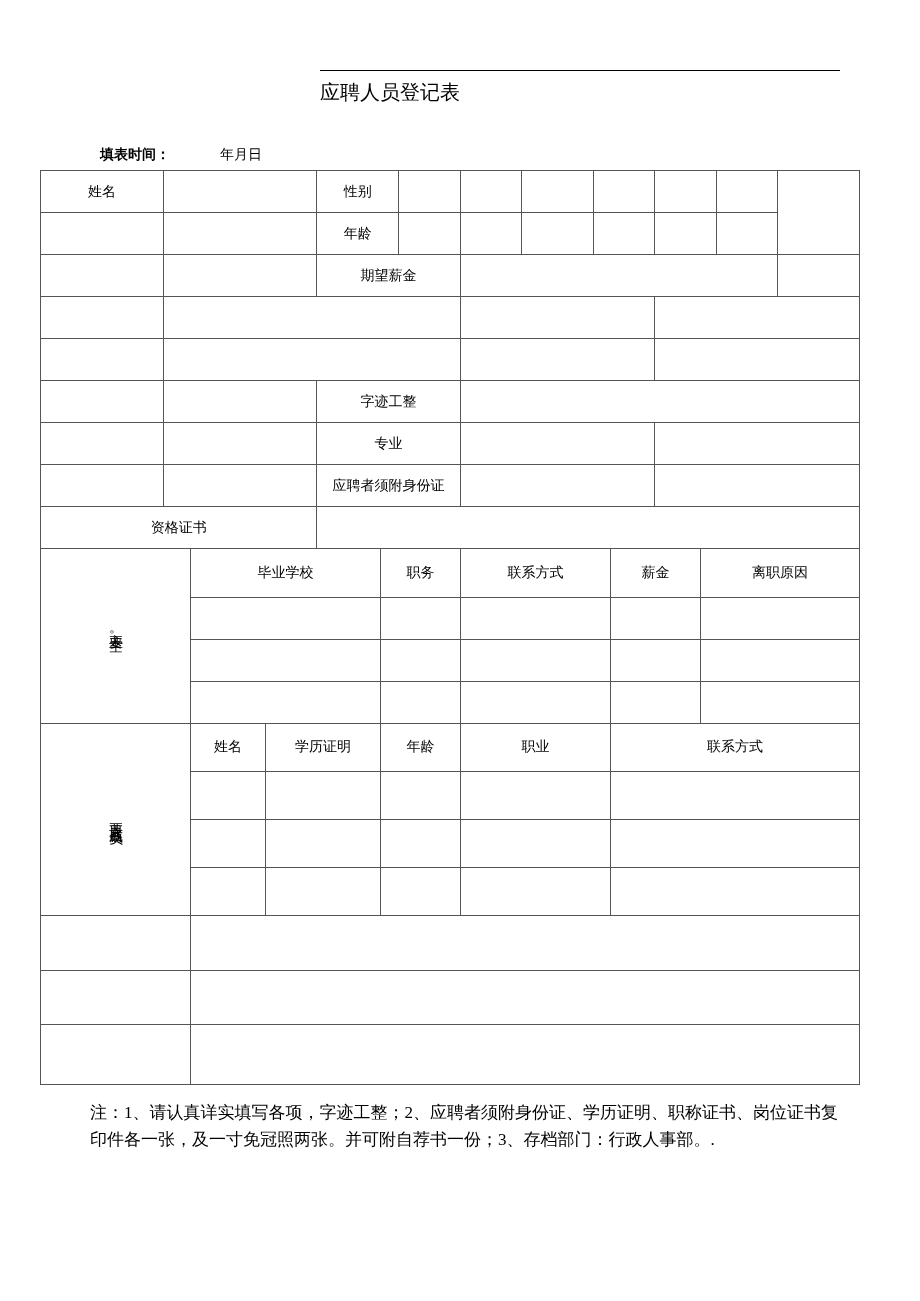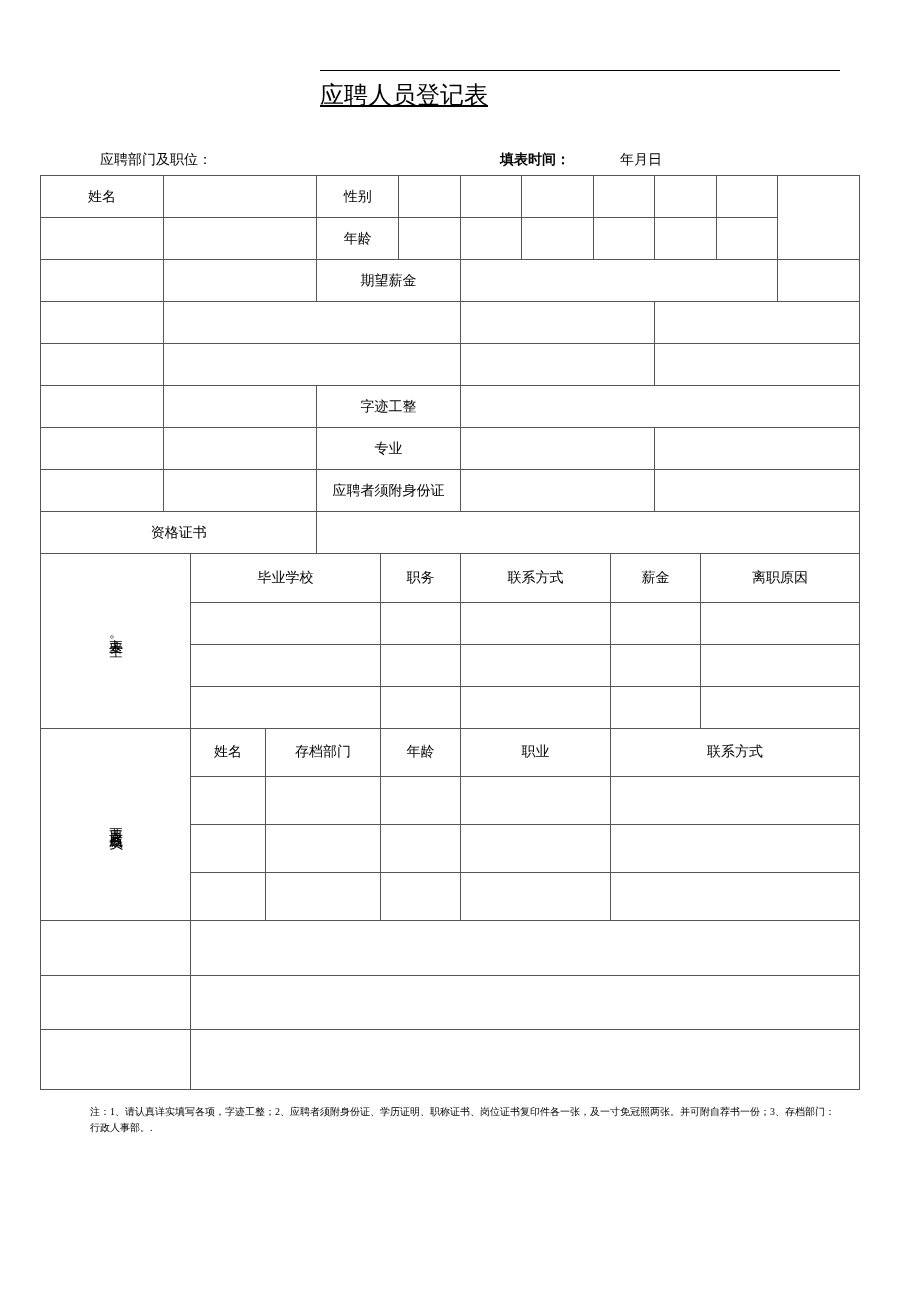--- a/index.html
+++ b/index.html
@@ -14,24 +14,23 @@
       padding: 70px 60px 40px 40px;
       width: 920px;
     }
     .top-line {
       border-top: 1px solid #000;
       margin-left: 280px;
       margin-right: 20px;
       margin-bottom: 8px;
     }
     .title {
-      font-size: 24px;
+      font-size: 20px;
       margin-left: 280px;
       margin-bottom: 40px;
-      text-decoration: underline;
     }
     .header-row {
       display: flex;
       margin-bottom: 6px;
       padding-left: 60px;
     }
     .header-label1 {
       width: 400px;
     }
     .header-label2 {
@@ -61,32 +60,31 @@
       writing-mode: vertical-rl;
       text-orientation: upright;
       letter-spacing: 2px;
       height: 100%;
       display: inline-block;
     }
     .note {
       margin-top: 14px;
       padding-left: 50px;
       padding-right: 20px;
-      font-size: 10px;
+      font-size: 17px;
       line-height: 1.6;
     }
   </style>
 </head>
 <body>
 
 <div class="top-line"></div>
 <div class="title">应聘人员登记表</div>
 
 <div class="header-row">
-  <span class="header-label1">应聘部门及职位：</span>
   <span class="header-label2">填表时间：</span>
   <span class="header-date">年月日</span>
 </div>
 
 <table>
 
   <tbody>
       <tr>
     <td style="width:120px">姓名</td>
     <td style="width:150px"></td>
@@ -200,21 +198,21 @@
 </tbody>
   </table>
 
 <table style="border-top:none">
   <tbody>
       <tr>
     <td rowspan="4" style="width:150px;border-top:none">
       <span class="vertical-text">要更庭成负</span>
     </td>
     <td style="width:75px;border-top:none" class="tall">姓名</td>
-    <td style="width:115px;border-top:none">存档部门</td>
+    <td style="width:115px;border-top:none">学历证明</td>
     <td style="width:80px;border-top:none">年龄</td>
     <td style="width:150px;border-top:none">职业</td>
     <td style="border-top:none">联系方式</td>
   </tr>
   <tr>
     <td class="tall"></td>
     <td></td>
     <td></td>
     <td></td>
     <td></td>

